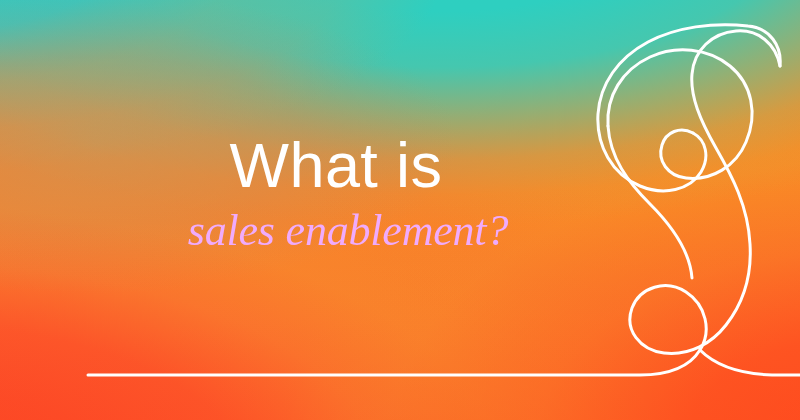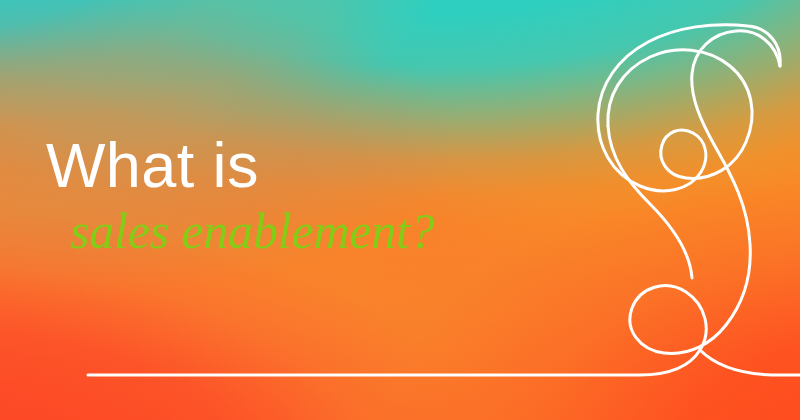--- a/index.html
+++ b/index.html
@@ -106,41 +106,42 @@
     fill: none;
     stroke: #ffffff;
     stroke-width: 3;
     stroke-linecap: round;
     stroke-linejoin: round;
   }
 
   
   .headline {
     position: absolute;
-    left: 46px;
+    left: 36px;
     top: 132px;
     width: 600px;
+    text-align: center;
   }
   .line-1 {
     display: block;
     color: #ffffff;
     font-family: "Liberation Sans", sans-serif;
     font-weight: 300;
     font-size: 63px;
     line-height: 66px;
     letter-spacing: 0.4px;
     white-space: nowrap;
   }
   .line-2 {
     display: block;
-    color: #84cc16;
+    color: #f0abfc;
     font-family: "Liberation Serif", "DejaVu Serif", serif;
     font-style: italic;
     font-weight: 400;
-    font-size: 50px;
+    font-size: 44px;
     line-height: 70px;
     letter-spacing: -0.2px;
     margin-top: -2px;
     white-space: nowrap;
     margin-left: 24px;
   }
 </style>
 </head>
 <body>
 

